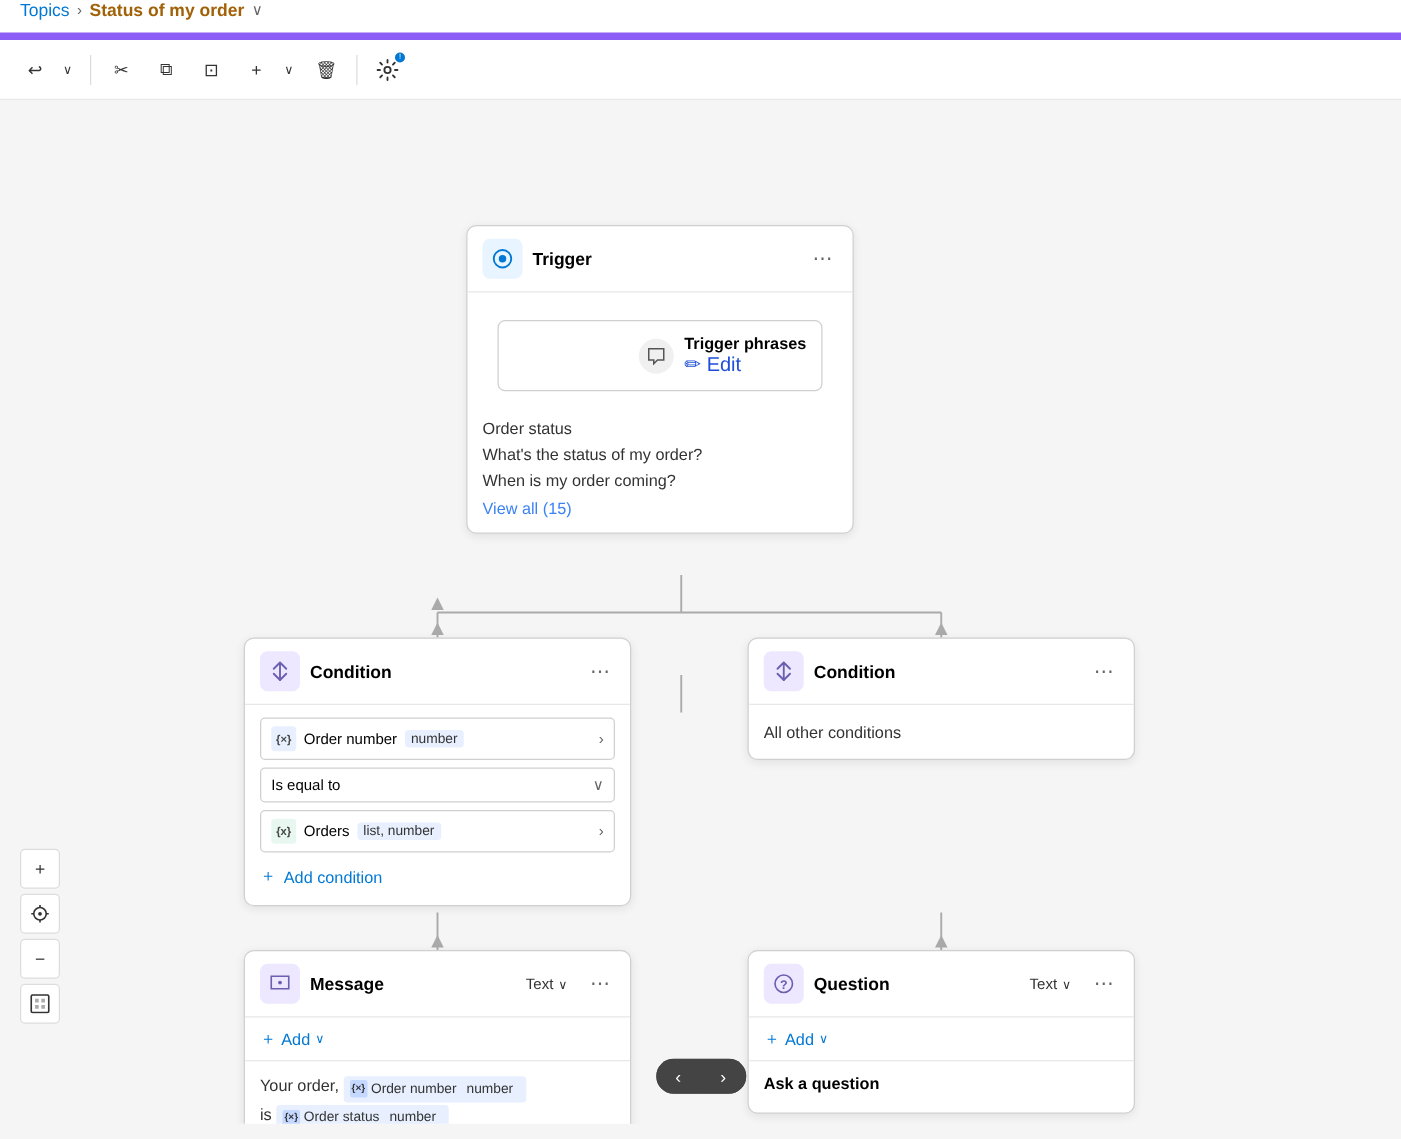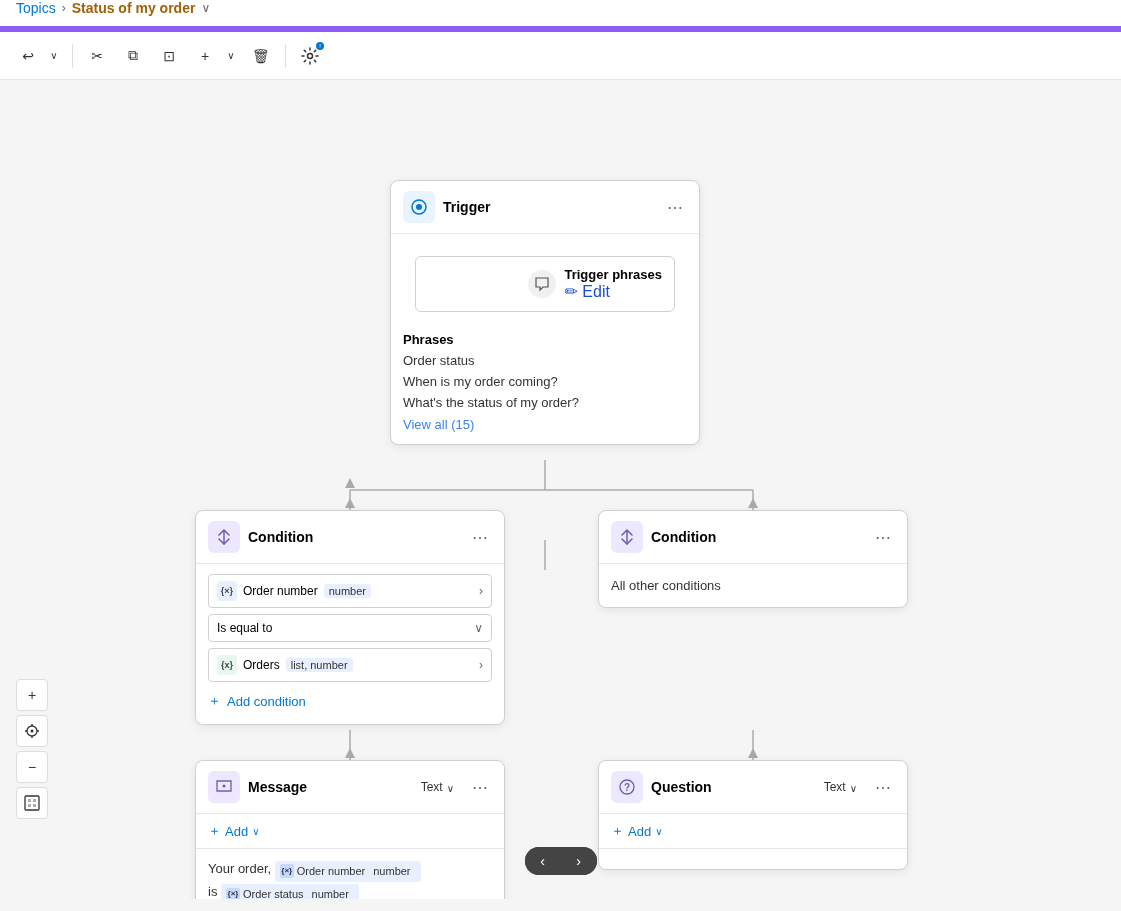--- a/index.html
+++ b/index.html
@@ -170,21 +170,21 @@
     }
     .node-menu {
       cursor: pointer;
       color: #666;
       font-size: 16px;
       padding: 2px 4px;
     }
 
     
     .trigger-node {
-      left: 390px;
+      left: 373px;
       top: 100px;
       width: 310px;
     }
     .trigger-icon-bg { background: #e8f4ff; color: #0078d4; }
 
     .trigger-phrases-card {
       margin: 12px;
       border: 1px solid #d0d0d0;
       border-radius: 6px;
       padding: 10px 12px;
@@ -458,24 +458,23 @@
         <div class="trigger-phrases-content">
           <div class="title">Trigger phrases</div>
           <a class="edit-link">
             <span>✏ </span>
             <span>Edit</span>
           </a>
         </div>
       </div>
     </div>
     <div class="trigger-body">
-      <div class="phrases-label">Phrases</div>
       <div class="phrase-item">Order status</div>
+      <div class="phrase-item">What's the status of my order?</div>
       <div class="phrase-item">When is my order coming?</div>
-      <div class="phrase-item">What's the status of my order?</div>
       <a class="view-all-link">View all (15)</a>
     </div>
   </div>
 
   <div class="node condition-node-left">
     <div class="node-header">
       <div class="node-icon condition-icon-bg">
         <svg width="18" height="18" viewBox="0 0 18 18" fill="none">
           <path d="M9 2v14M4 7l5-5 5 5" stroke="#6b5fb0" stroke-width="1.5" stroke-linecap="round" stroke-linejoin="round"></path>
           <path d="M4 11l5 5 5-5" stroke="#6b5fb0" stroke-width="1.5" stroke-linecap="round" stroke-linejoin="round"></path>
@@ -579,20 +578,21 @@
       <span class="node-menu" style="margin-left:6px;">⋯</span>
     </div>
     <div class="node-actions">
       <button class="add-btn">
         <span>＋</span>
         <span>Add</span>
         <span style="font-size:10px;">∨</span>
       </button>
     </div>
     <div class="question-body">
+      <div class="ask-question-label">Ask a question</div>
 
     </div>
   </div>
 
   <div class="zoom-controls">
     <button class="zoom-btn">+</button>
     <button class="zoom-btn">
       <svg width="16" height="16" viewBox="0 0 16 16" fill="none">
         <circle cx="8" cy="8" r="5" stroke="#333" stroke-width="1.3"></circle>
         <circle cx="8" cy="8" r="1.5" fill="#333"></circle>

